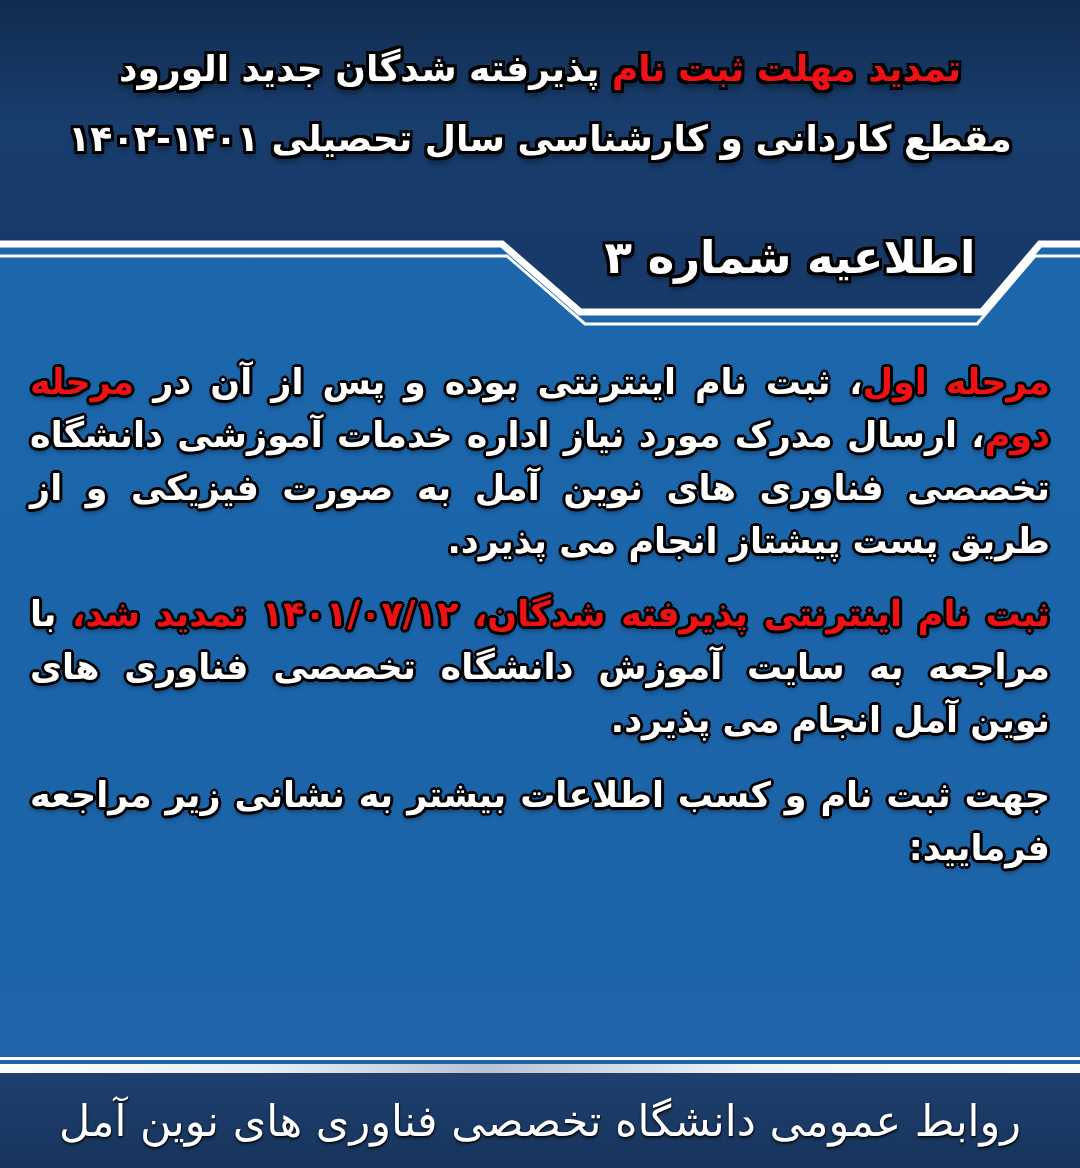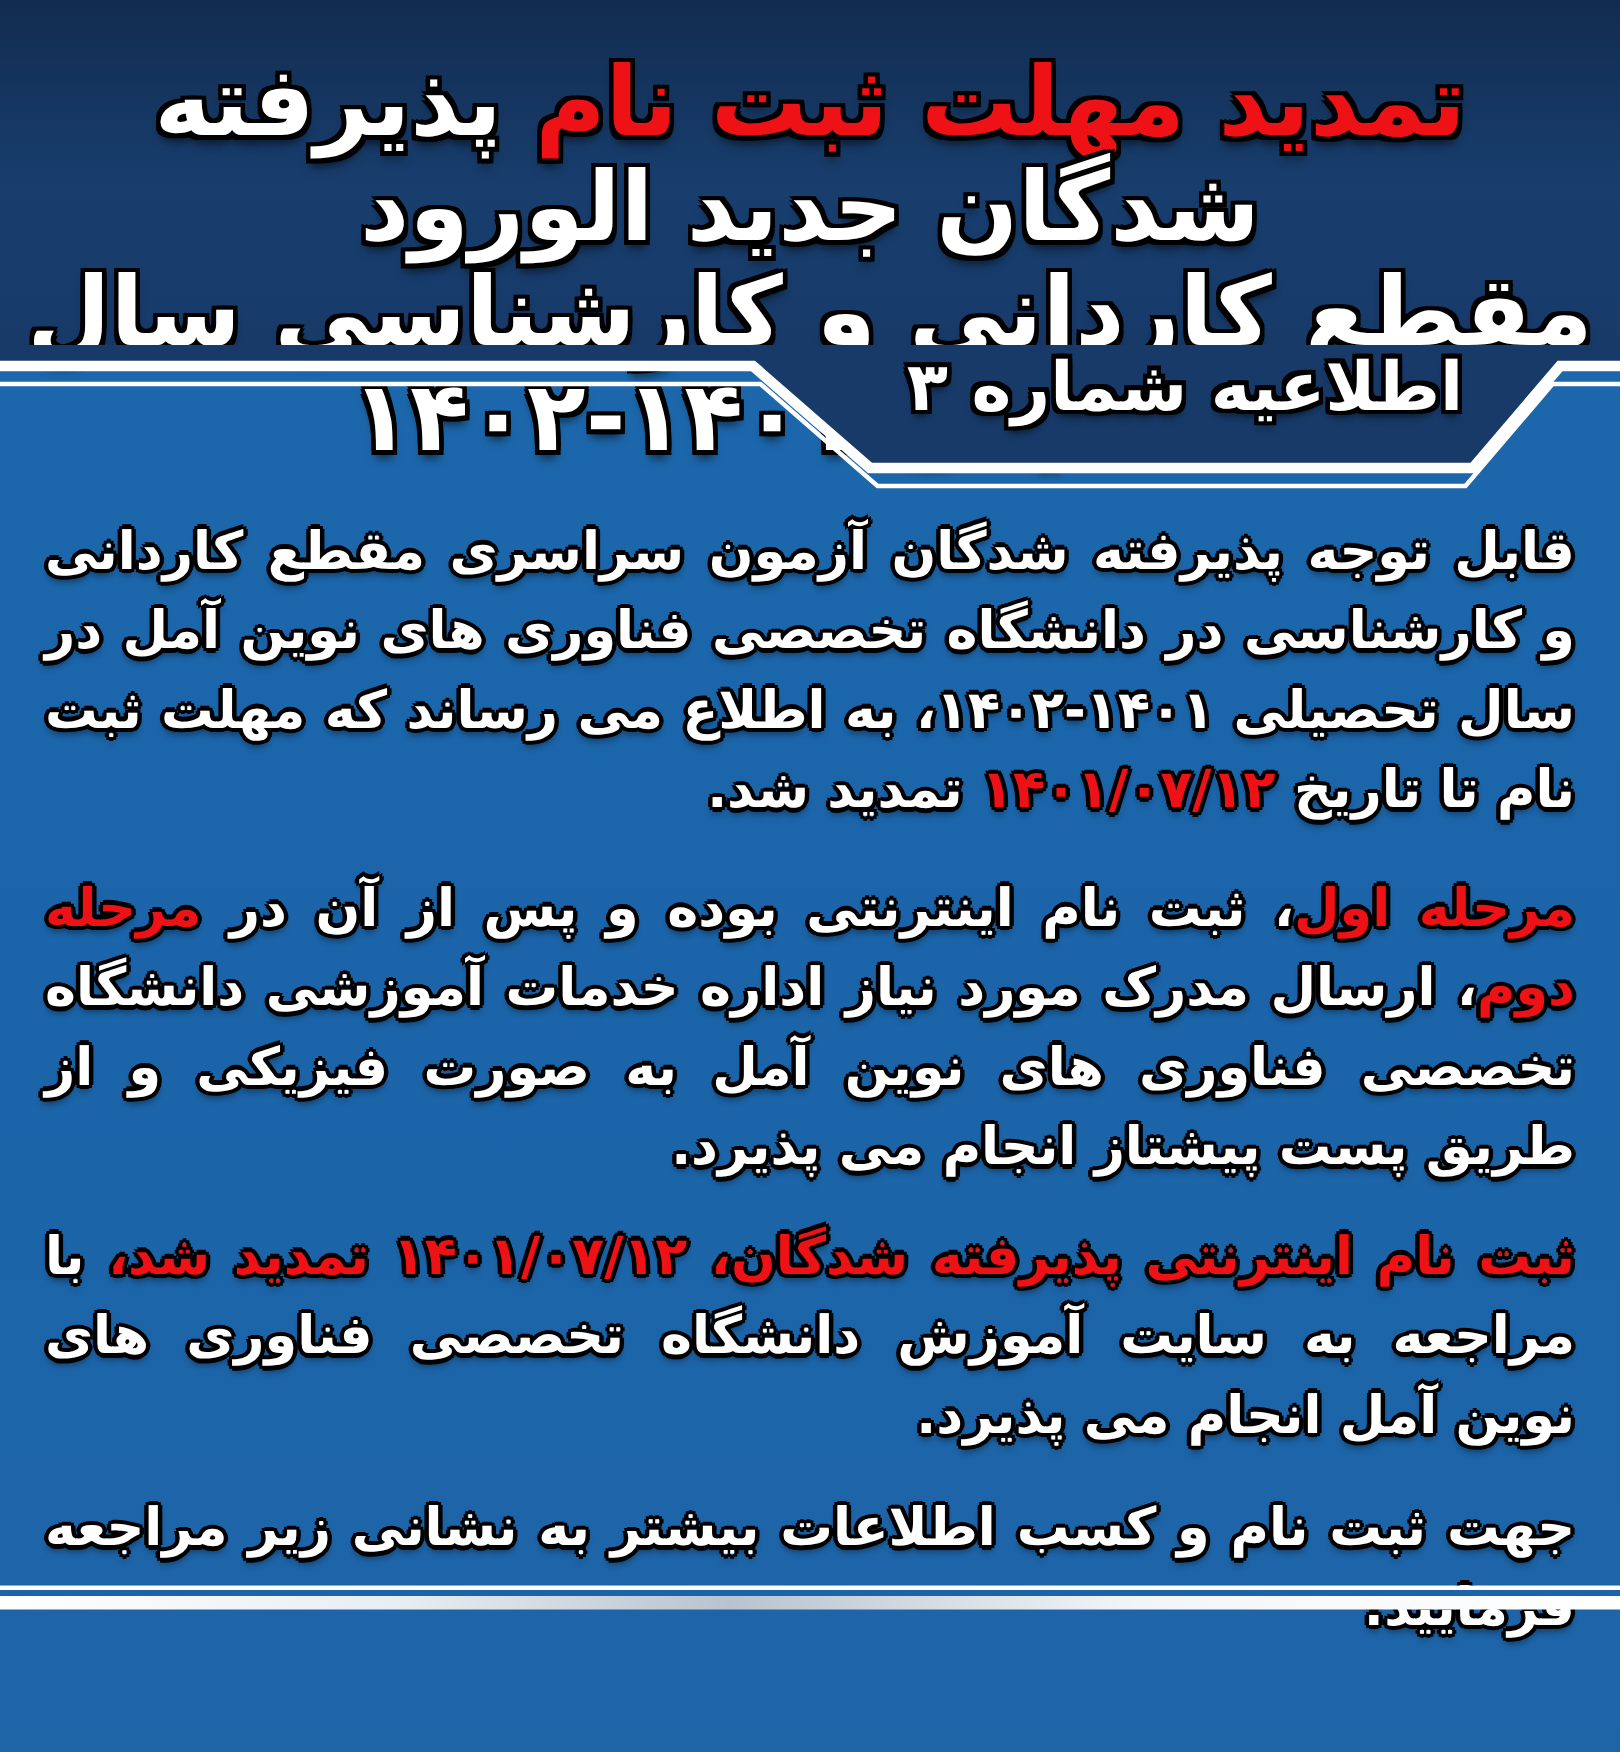--- a/index.html
+++ b/index.html
@@ -15,21 +15,21 @@
   }
 
   
   .header {
     position: absolute; top: 0; left: 0; right: 0; height: 230px;
     background: linear-gradient(180deg, #122c50 0%, #183e6e 55%, #173a69 100%);
   }
   .title {
     position: absolute; top: 34px; left: 0; right: 0;
     direction: rtl; text-align: center;
-    font-size: 64px; font-weight: bold; line-height: 70px;
+    font-size: 36px; font-weight: bold; line-height: 70px;
     color: #ffffff;
     text-shadow:
       -3px -3px 0 #000, 0 -3px 0 #000, 3px -3px 0 #000,
       -3px 0 0 #000, 3px 0 0 #000,
       -3px 3px 0 #000, 0 3px 0 #000, 3px 3px 0 #000,
       0 6px 6px rgba(0,0,0,.5);
   }
   .red { color: #ee1115; }
 
   
@@ -99,30 +99,32 @@
   <div class="banner-zone">
     <svg width="1080" height="130" viewBox="0 0 1080 130">
       <path d="M0,0 H1080 V14 H1040 L982,82 H580 L502,14 H0 Z" fill="#173a69"></path>
       <path d="M0,14 H502 L580,82 H982 L1040,14 H1080" fill="none" stroke="#ffffff" stroke-width="7"></path>
       <path d="M0,26 H507 L585,94 H977 L1035,26 H1080" fill="none" stroke="#ffffff" stroke-width="3"></path>
     </svg>
     <div class="banner-label">اطلاعیه شماره ۳</div>
   </div>
 
   <main class="main">
-    <p class="p1"><span>قابل توجه پذیرفته شدگان آزمون سراسری مقطع کاردانی و کارشناسی در دانشگاه تخصصی فناوری های نوین آمل در سال تحصیلی ۱۴۰۱-۱۴۰۲، به اطلاع می رساند که مهلت ثبت نام تا تاریخ </span><span class="red">۱۴۰۱/۰۷/۱۲</span><span> تمدید شد.</span></p>
 
 
     <p class="p3"><span class="red">مرحله اول</span><span>، ثبت نام اینترنتی بوده و پس از آن در </span><span class="red">مرحله دوم</span><span>، ارسال مدرک مورد نیاز اداره خدمات آموزشی دانشگاه تخصصی فناوری های نوین آمل به صورت فیزیکی و از طریق پست پیشتاز انجام می پذیرد.</span></p>
 
     <p class="p4"><span class="red">ثبت نام اینترنتی پذیرفته شدگان، ۱۴۰۱/۰۷/۱۲ تمدید شد،</span><span> با مراجعه به سایت آموزش دانشگاه تخصصی فناوری های نوین آمل انجام می پذیرد.</span></p>
 
     <p class="p5">جهت ثبت نام و کسب اطلاعات بیشتر به نشانی زیر مراجعه فرمایید:</p>
 
   </main>
 
   <div class="separator">
     <div class="sep-thin"></div>
     <div class="sep-gap"></div>
     <div class="sep-thick"></div>
   </div>
+  <footer class="footer">
+    <div class="footer-text">روابط عمومی دانشگاه تخصصی فناوری های نوین آمل</div>
+  </footer>
 
 </div>
 
 </body></html>

